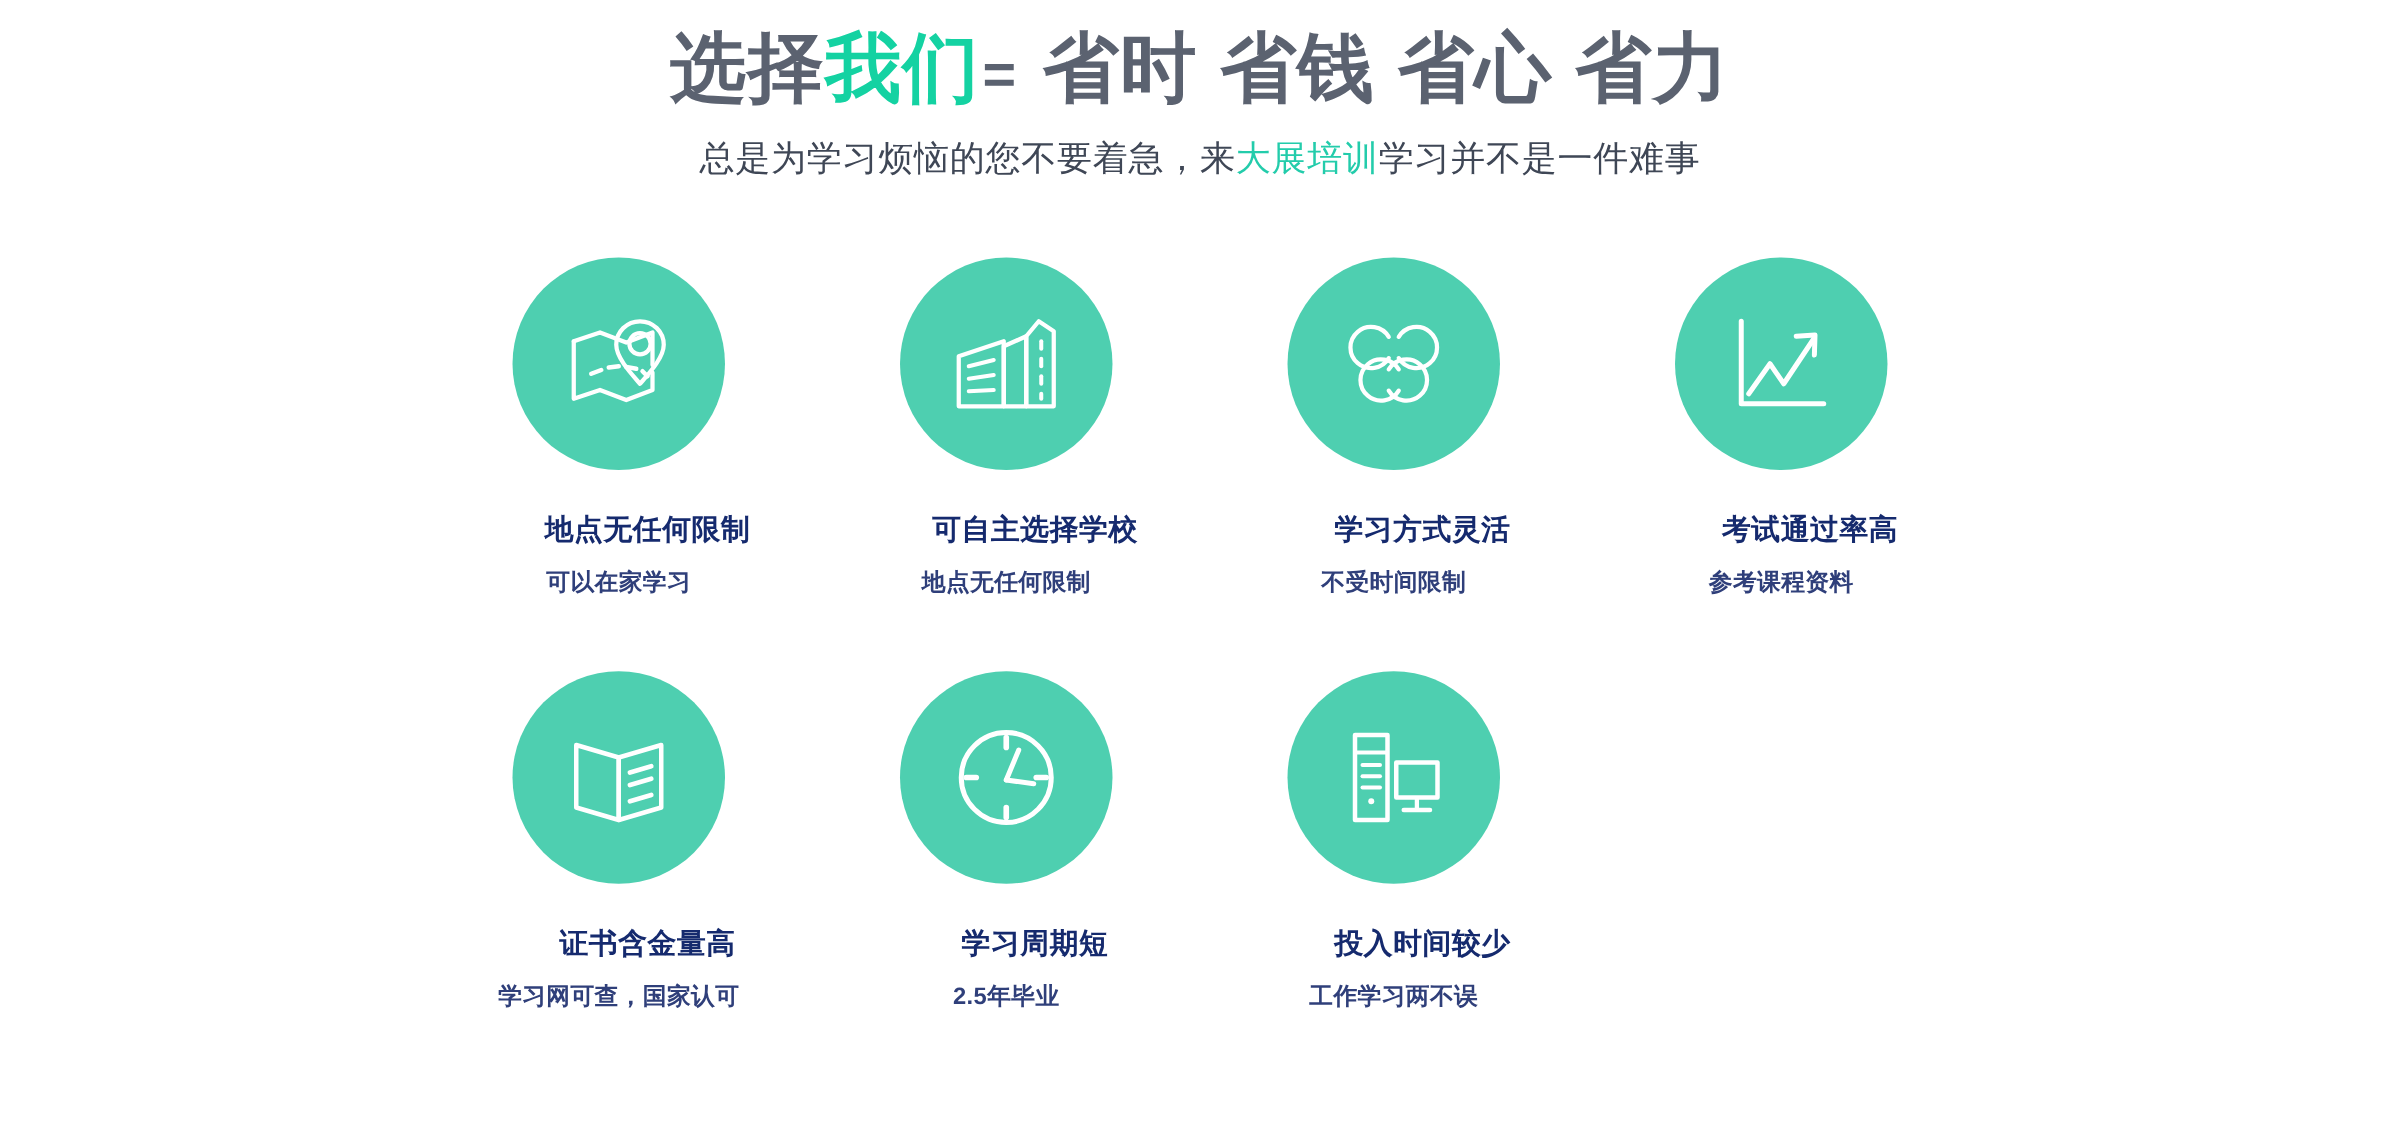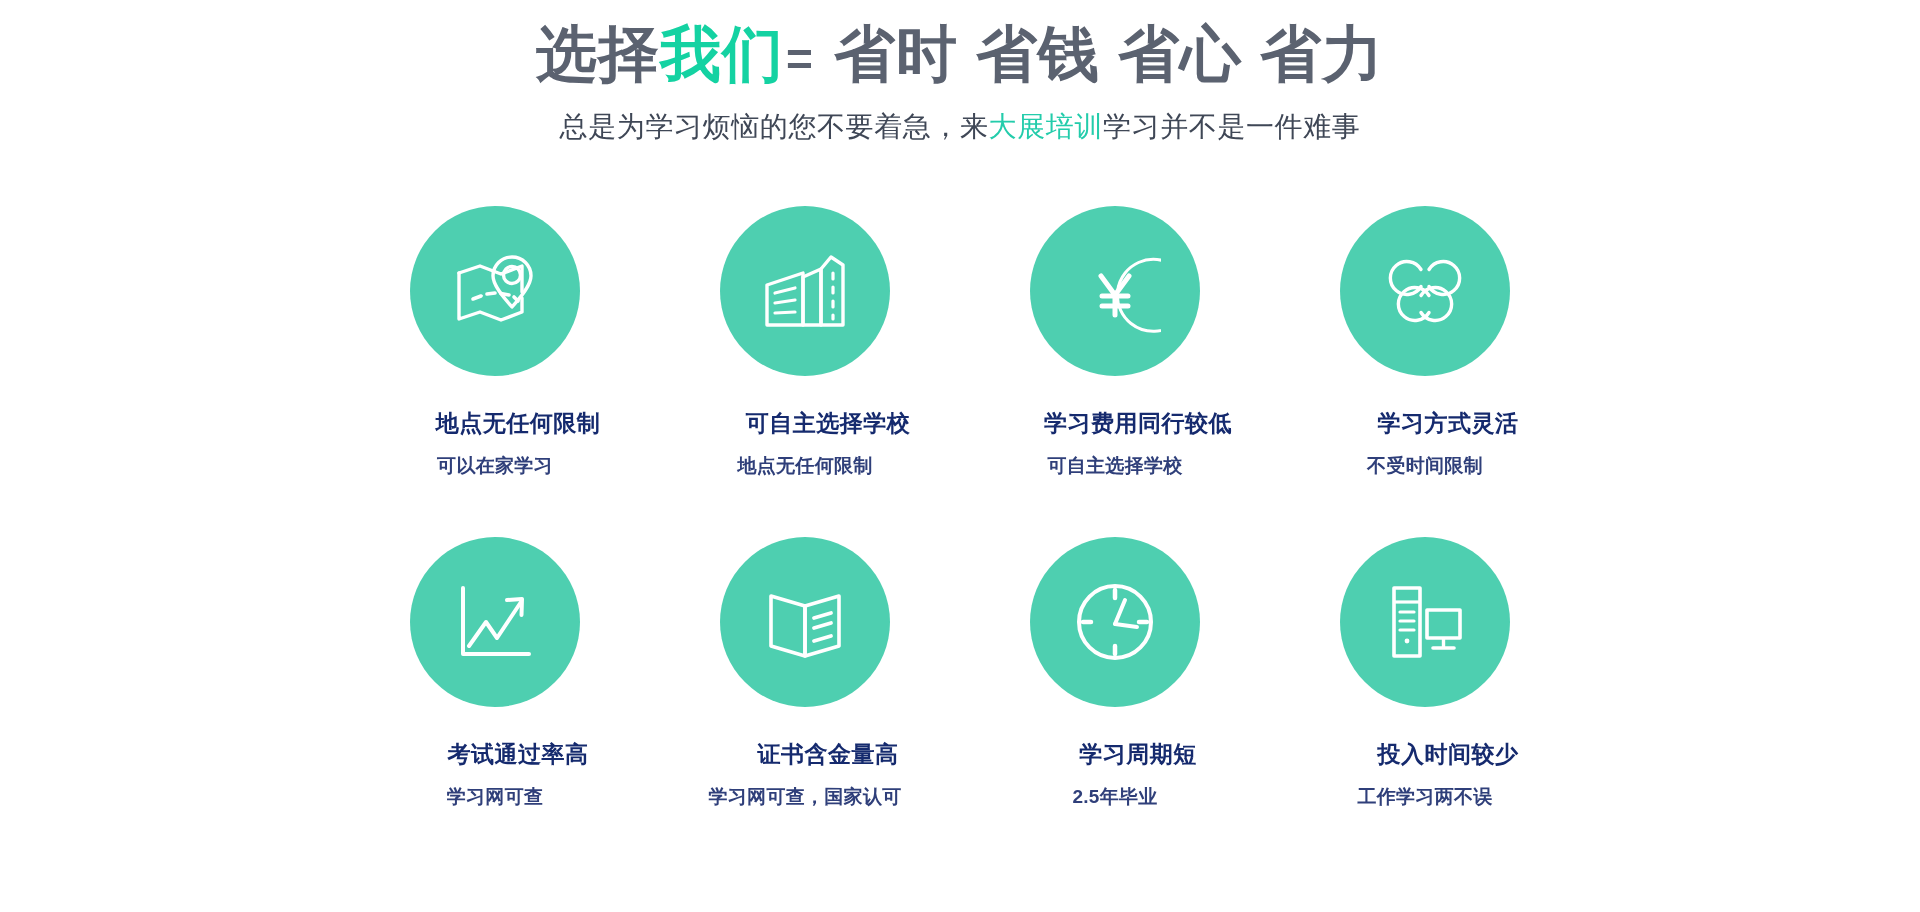--- a/index.html
+++ b/index.html
@@ -141,35 +141,20 @@
             <path d="M74 42 L74 48" stroke="#fff" stroke-width="3.2" stroke-linecap="round"></path>
             <path d="M74 56 L74 62" stroke="#fff" stroke-width="3.2" stroke-linecap="round"></path>
             <path d="M74 70 L74 74" stroke="#fff" stroke-width="3.2" stroke-linecap="round"></path>
           </svg>
         </span>
       </div>
       <div class="cap-title">可自主选择学校</div>
       <div class="cap-sub">地点无任何限制</div>
     </div>
 
-    <div class="cell">
-      <div class="circle">
-        <span>
-          <svg width="92" height="92" viewBox="0 0 92 92" fill="none">
-            <path d="M69.5 17.5 A36 36 0 1 1 62 78.5 A36 36 0 0 1 69.5 17.5" stroke="#fff" stroke-width="3" fill="none" stroke-linecap="round"></path>
-            <path d="M32 31 L46 50 L60 31" stroke="#fff" stroke-width="5" stroke-linecap="round" stroke-linejoin="round"></path>
-            <path d="M46 50 L46 70" stroke="#fff" stroke-width="5" stroke-linecap="round"></path>
-            <path d="M33 51 L59 51" stroke="#fff" stroke-width="5" stroke-linecap="round"></path>
-            <path d="M33 61 L59 61" stroke="#fff" stroke-width="5" stroke-linecap="round"></path>
-          </svg>
-        </span>
-      </div>
-      <div class="cap-title">学习费用同行较低</div>
-      <div class="cap-sub">可自主选择学校</div>
-    </div>
 
     <div class="cell">
       <div class="circle">
         <span>
           <svg width="92" height="92" viewBox="0 0 92 92" fill="none">
             <path d="M42 24.5 A16.5 16.5 0 1 0 42 41.5" stroke="#fff" stroke-width="3.4" fill="none" stroke-linecap="round"></path>
             <path d="M50 24.5 A16.5 16.5 0 1 1 50 41.5" stroke="#fff" stroke-width="3.4" fill="none" stroke-linecap="round"></path>
             <path d="M42 50.5 A16.5 16.5 0 1 1 42 67.5" stroke="#fff" stroke-width="3.4" fill="none" stroke-linecap="round"></path>
             <path d="M50 50.5 A16.5 16.5 0 1 0 50 67.5" stroke="#fff" stroke-width="3.4" fill="none" stroke-linecap="round"></path>
           </svg>
@@ -183,21 +168,21 @@
       <div class="circle">
         <span>
           <svg width="92" height="92" viewBox="0 0 92 92" fill="none">
             <path d="M14 12 L14 78 L80 78" stroke="#fff" stroke-width="4" stroke-linecap="round" stroke-linejoin="round"></path>
             <path d="M20 70 L37 46 L48 62 L72 26" stroke="#fff" stroke-width="4" stroke-linecap="round" stroke-linejoin="round"></path>
             <path d="M58 24 L73 23 L72.5 39" stroke="#fff" stroke-width="4" stroke-linecap="round" stroke-linejoin="round" fill="none"></path>
           </svg>
         </span>
       </div>
       <div class="cap-title">考试通过率高</div>
-      <div class="cap-sub">学习网可查</div>
+      <div class="cap-sub">参考课程资料</div>
     </div>
 
     <div class="cell">
       <div class="circle">
         <span>
           <svg width="92" height="92" viewBox="0 0 92 92" fill="none">
             <path d="M12 20 L46 30 L46 80 L12 70 Z" stroke="#fff" stroke-width="3.6" stroke-linejoin="round"></path>
             <path d="M80 20 L46 30 L46 80 L80 70 Z" stroke="#fff" stroke-width="3.6" stroke-linejoin="round"></path>
             <path d="M55 42 L72 37" stroke="#fff" stroke-width="3.8" stroke-linecap="round"></path>
             <path d="M55 52 L72 47" stroke="#fff" stroke-width="3.8" stroke-linecap="round"></path>

